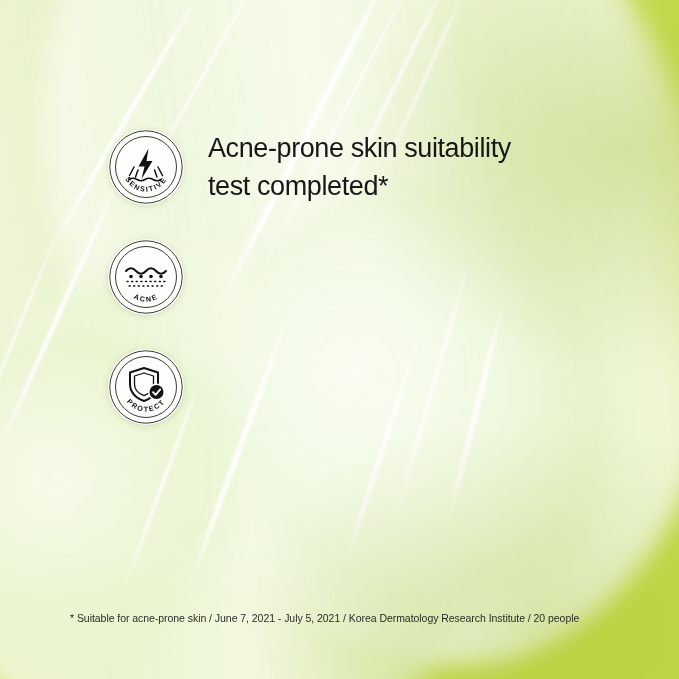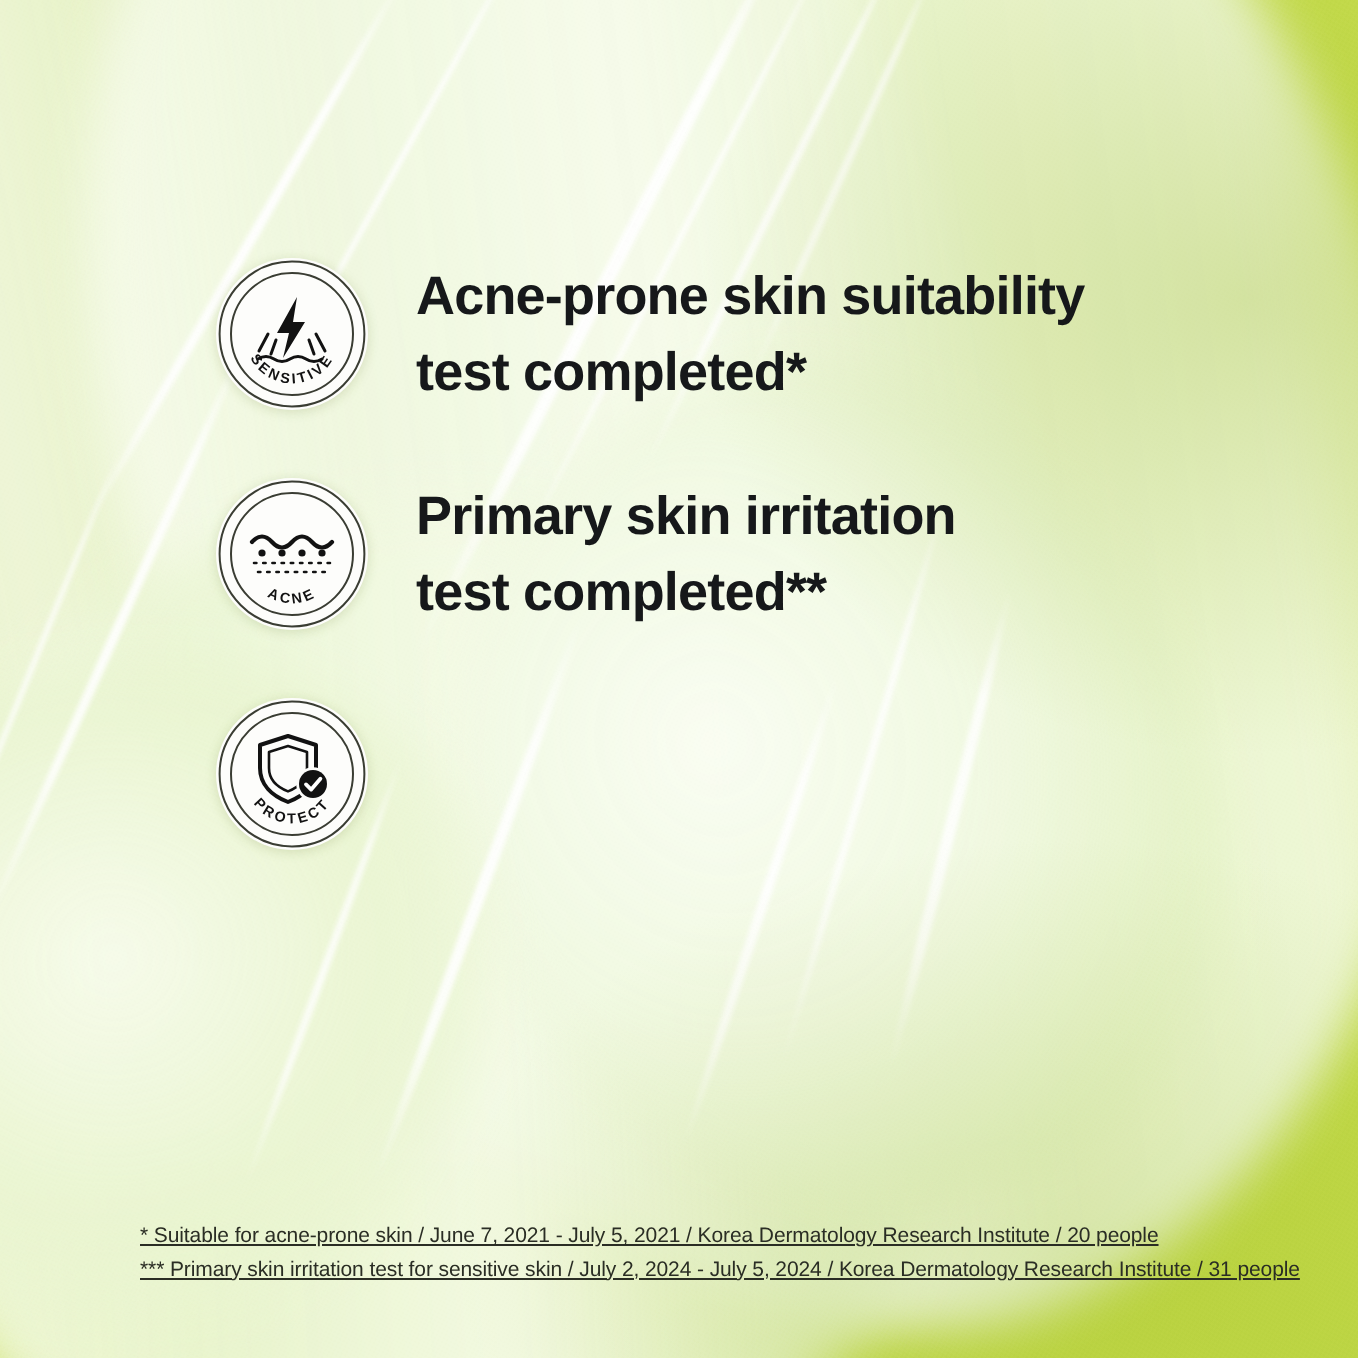--- a/index.html
+++ b/index.html
@@ -174,38 +174,37 @@
     background: #fdfdfb;
     box-shadow: 0 1px 6px rgba(90,110,30,.18);
   }
   .badge svg { display: block; width: 76px; height: 76px; }
 
   .feature-text {
     font-size: 27px;
     line-height: 1.42;
     color: #16181a;
     letter-spacing: -0.4px;
-    font-weight: 700;
+    font-weight: 400;
     white-space: pre-line;
   }
 
   
   .footnotes {
     position: absolute;
     left: 70px;
     top: 610px;
     width: 580px;
   }
   .footnote {
     font-size: 10.5px;
     line-height: 16.5px;
     color: #2a2d24;
     letter-spacing: -0.05px;
     white-space: nowrap;
-    text-decoration: underline;
   }
 </style>
 </head>
 <body>
 
 <div class="canvas">
 
   <div class="bg-base"></div>
   <div class="gel gel-a"></div>
   <div class="gel gel-b"></div>
@@ -271,22 +270,20 @@
           <circle cx="43" cy="37.5" r="1.8" fill="#121212"></circle>
           <circle cx="53" cy="37.5" r="1.8" fill="#121212"></circle>
 
           <path d="M19 42.5 H57" stroke="#121212" stroke-width="1.3" stroke-dasharray="1.2 3.4" stroke-linecap="round"></path>
           <path d="M21 47 H55" stroke="#121212" stroke-width="1.3" stroke-dasharray="1.2 3.4" stroke-linecap="round"></path>
           <text font-family="'Liberation Sans', sans-serif" font-size="7.2" font-weight="700" letter-spacing="1.5" fill="#121212">
             <textPath href="#arcAcne" startOffset="50%" text-anchor="middle">ACNE</textPath>
           </text>
         </svg>
       </div>
-      <div class="feature-text">Primary skin irritation
-test completed**</div>
     </div>
 
     <div class="feature-row">
       <div class="badge">
         <svg viewBox="0 0 76 76">
           <defs>
             <path id="arcProtect" d="M 15 44 A 23.5 23.5 0 0 0 61 44"></path>
           </defs>
           <circle cx="38" cy="38" r="36.2" fill="none" stroke="#3a3d33" stroke-width="1"></circle>
           <circle cx="38" cy="38" r="30.5" fill="none" stroke="#3a3d33" stroke-width="1"></circle>
@@ -302,16 +299,15 @@
             <textPath href="#arcProtect" startOffset="50%" text-anchor="middle">PROTECT</textPath>
           </text>
         </svg>
       </div>
     </div>
 
   </div>
 
   <div class="footnotes">
     <div class="footnote">* Suitable for acne-prone skin / June 7, 2021 - July 5, 2021 / Korea Dermatology Research Institute / 20 people</div>
-    <div class="footnote">*** Primary skin irritation test for sensitive skin / July 2, 2024 - July 5, 2024 / Korea Dermatology Research Institute / 31 people</div>
   </div>
 
 </div>
 
 </body></html>

